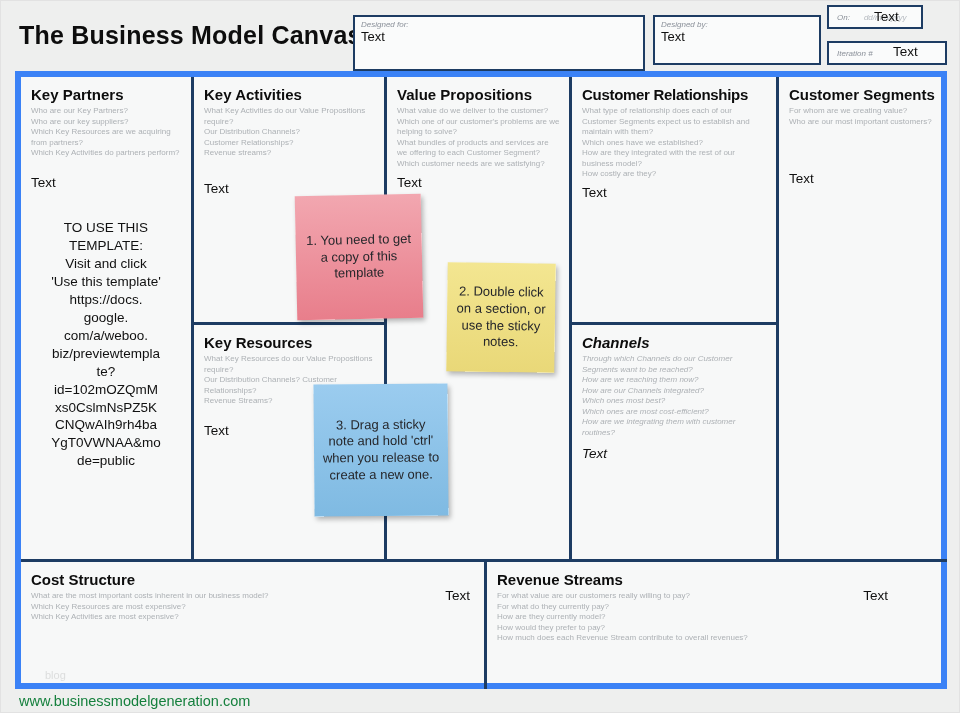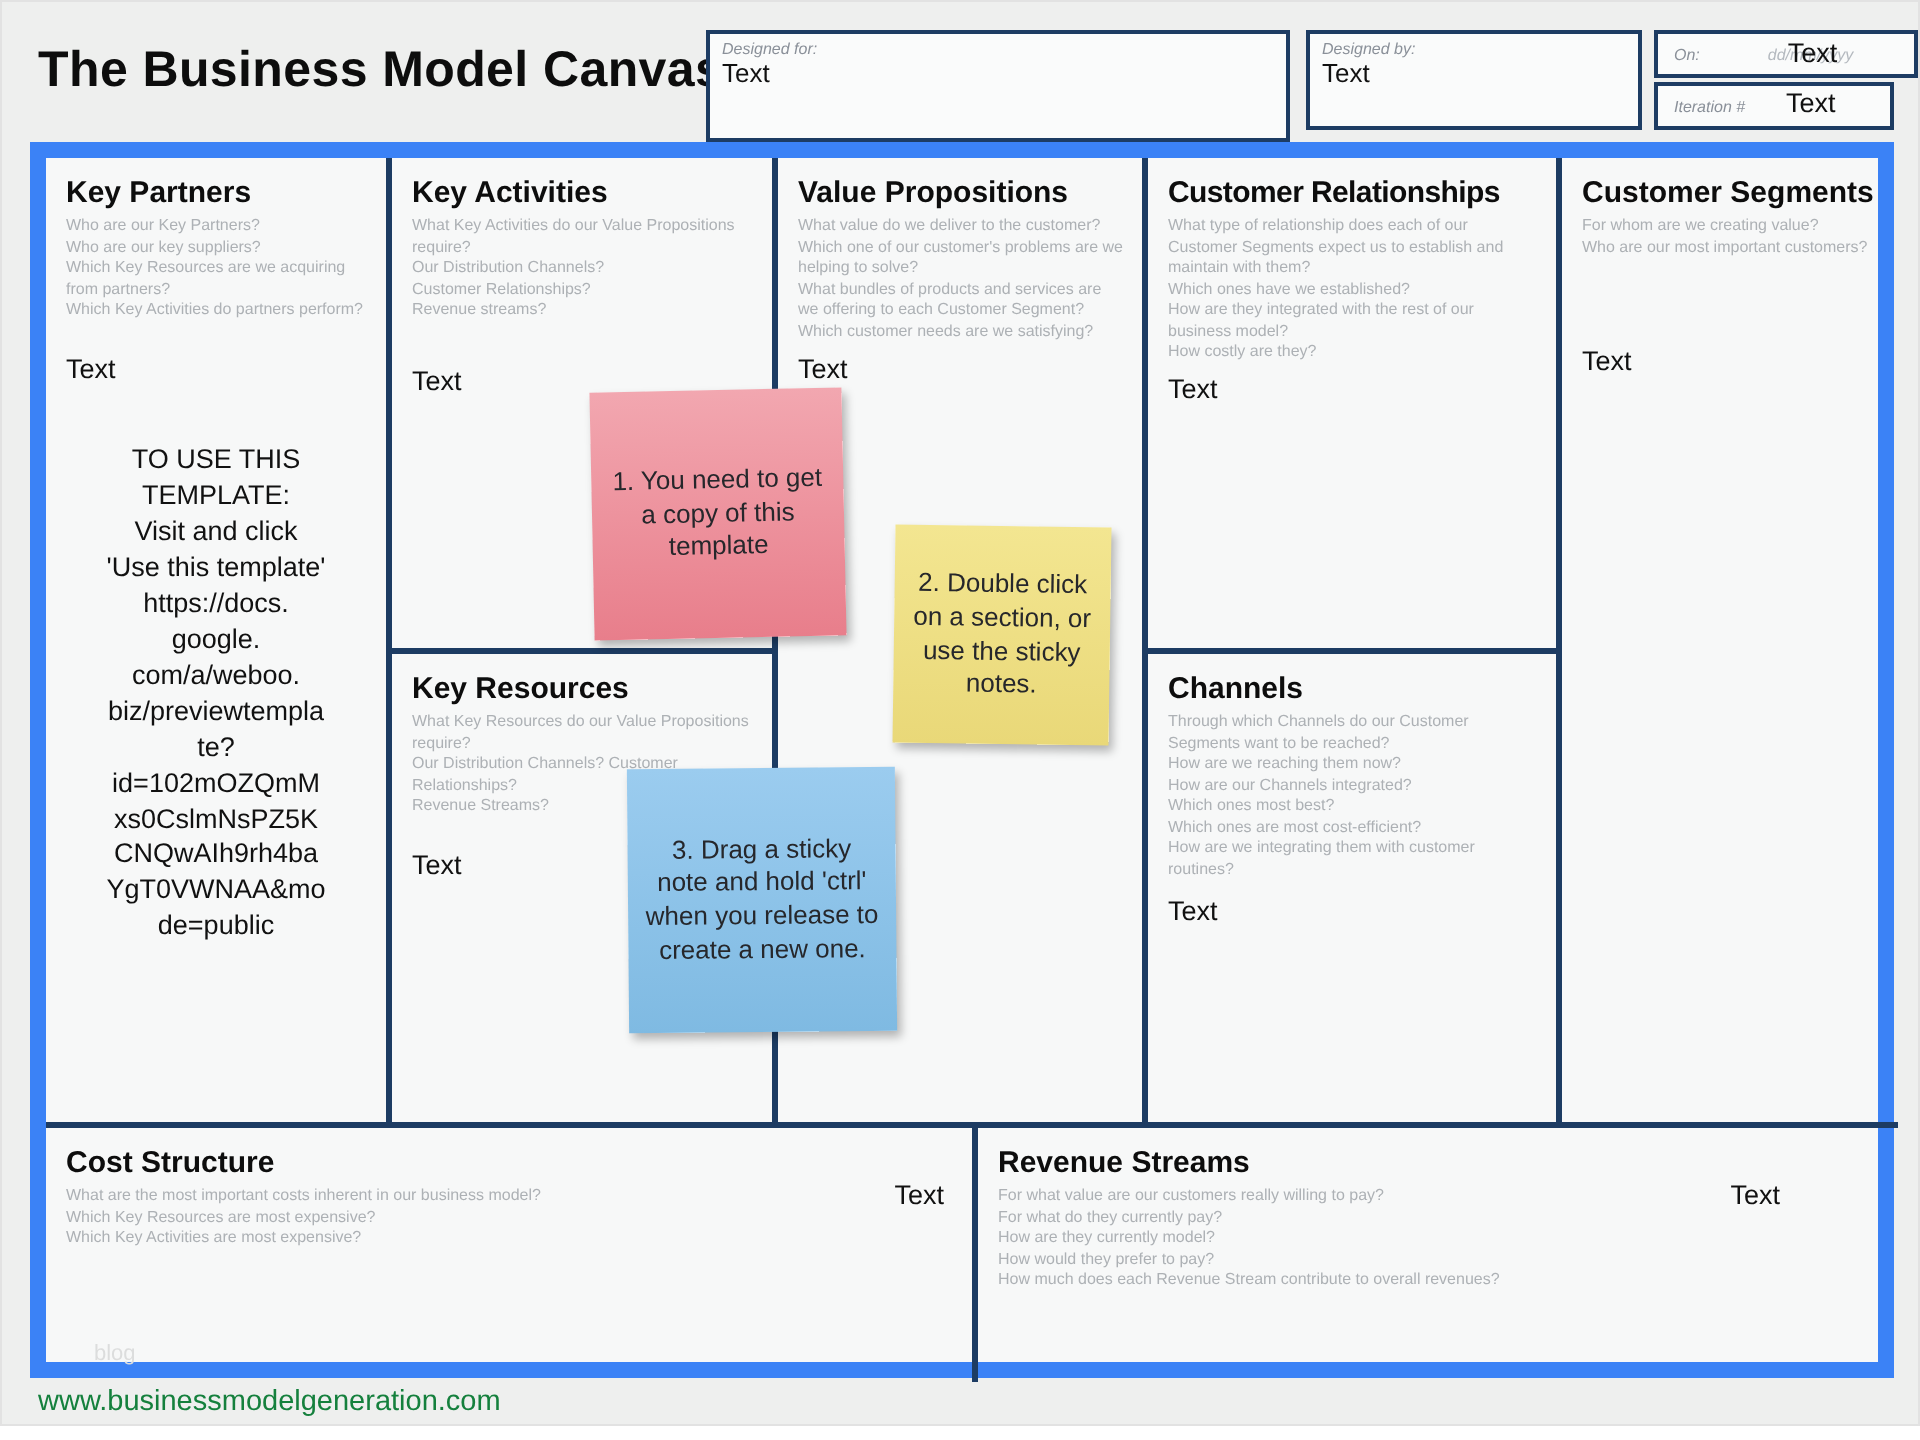--- a/index.html
+++ b/index.html
@@ -7,30 +7,30 @@
   body { font-family: "Liberation Sans", sans-serif; background: #ffffff; }
   .page { position: absolute; left: 0; top: 0; width: 960px; height: 713px; background: #eeefee; border: 1px solid #e2e2e2; }
 
   
   .page-title { position: absolute; left: 18px; top: 20px; font-size: 25px; font-weight: bold; color: #0d0d0d; letter-spacing: 0.2px; }
   .hdr-box { position: absolute; background: #fafbfb; border: 2px solid #1d3c63; }
   .hdr-box .hlabel { display: block; font-size: 8px; font-style: italic; color: #8a9099; padding: 3px 0 0 6px; }
   .hdr-box .hvalue { display: block; font-size: 13px; color: #111; padding: 0 0 0 6px; }
   .box-designed-for { left: 352px; top: 14px; width: 292px; height: 56px; }
   .box-designed-by  { left: 652px; top: 14px; width: 168px; height: 50px; }
-  .box-on           { left: 826px; top: 14px; width: 132px; height: 24px; gap: 20px; }
+  .box-on           { left: 826px; top: 4px; width: 96px; height: 24px; }
   .box-iteration    { left: 826px; top: 40px; width: 120px; height: 24px; text-align: center; }
   .inline-box { display: flex; align-items: center; }
   .inline-box .hlabel { padding: 0 0 0 8px; }
   .date-wrap { position: relative; margin-left: 14px; font-size: 8px; font-style: italic; color: #b4b9bf; }
   .overlay-value { position: absolute; left: 10px; top: 50%; transform: translateY(-54%); font-size: 13.5px; font-style: normal; color: #111; }
   .iter-value { position: absolute; left: 64px; top: 1px; font-size: 13.5px; color: #111; }
 
   
-  .canvas { position: absolute; left: 14px; top: 70px; width: 932px; height: 618px; background: #f7f8f8; border: 8px solid #3b82f6; }
+  .canvas { position: absolute; left: 14px; top: 70px; width: 932px; height: 618px; background: #f7f8f8; border: 6px solid #3b82f6; }
   .divider { position: absolute; background: #1d3c63; }
   .sec { position: absolute; padding: 9px 8px 0 10px; }
   .sec-title { font-size: 15px; font-weight: bold; color: #0d0d0d; margin-bottom: 3px; white-space: nowrap; }
   .sec-title.squeeze { letter-spacing: -0.3px; }
   .hints { font-size: 8px; line-height: 1.32; color: #adb1b5; }
   .placeholder-text { font-size: 13.5px; color: #111; margin-top: 16px; }
   .placeholder-abs { position: absolute; font-size: 13.5px; color: #111; }
   .kp-note { position: absolute; left: 4px; right: 4px; top: 142px; text-align: center; font-size: 13.5px; line-height: 1.33; color: #111; white-space: pre-line; word-break: break-all; }
   .watermark { position: absolute; left: 24px; bottom: 8px; font-size: 11px; color: #dcdddd; }
 
@@ -145,21 +145,21 @@
       <div class="sec-title squeeze">Customer Relationships</div>
       <div class="hints">
           <div>What type of relationship does each of our Customer Segments expect us to establish and maintain with them?</div>
           <div>Which ones have we established?</div>
           <div>How are they integrated with the rest of our business model?</div>
           <div>How costly are they?</div>
         </div>
       <div class="placeholder-text" style="margin-top:5px;">Text</div>
     </div>
 
-    <div class="sec" style="left:551px; top:248px; width:204px; height:234px;">
+    <div class="sec" style="left:551px; top:248px; width:204px; height:234px;font-style:italic;">
       <div class="sec-title">Channels</div>
       <div class="hints">
           <div>Through which Channels do our Customer Segments want to be reached?</div>
           <div>How are we reaching them now?</div>
           <div>How are our Channels integrated?</div>
           <div>Which ones most best?</div>
           <div>Which ones are most cost-efficient?</div>
           <div>How are we integrating them with customer routines?</div>
         </div>
       <div class="placeholder-text" style="margin-top:8px;">Text</div>

